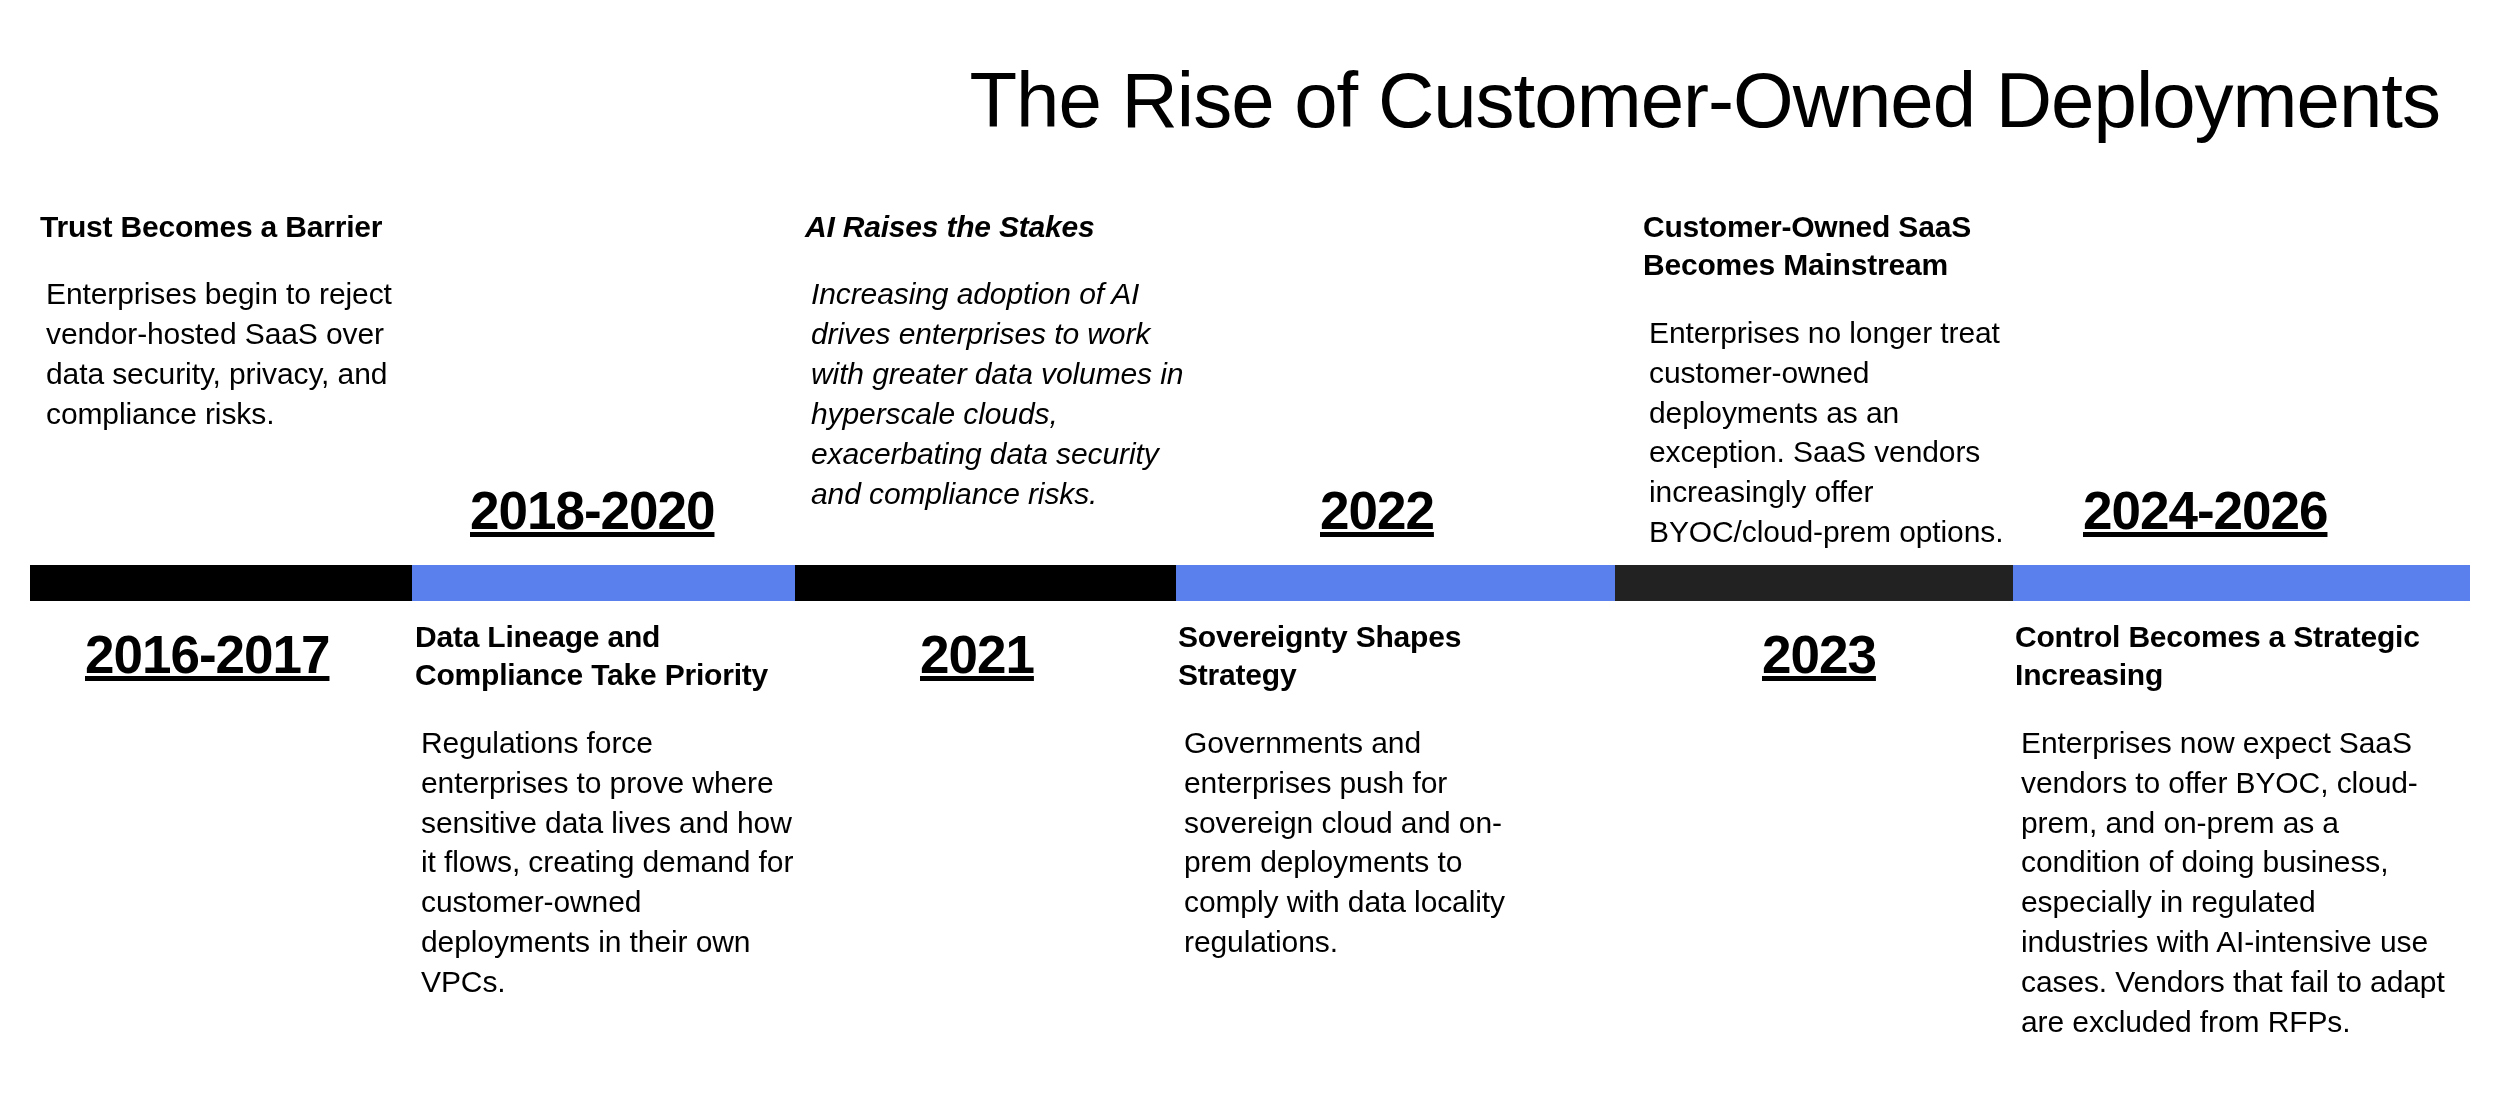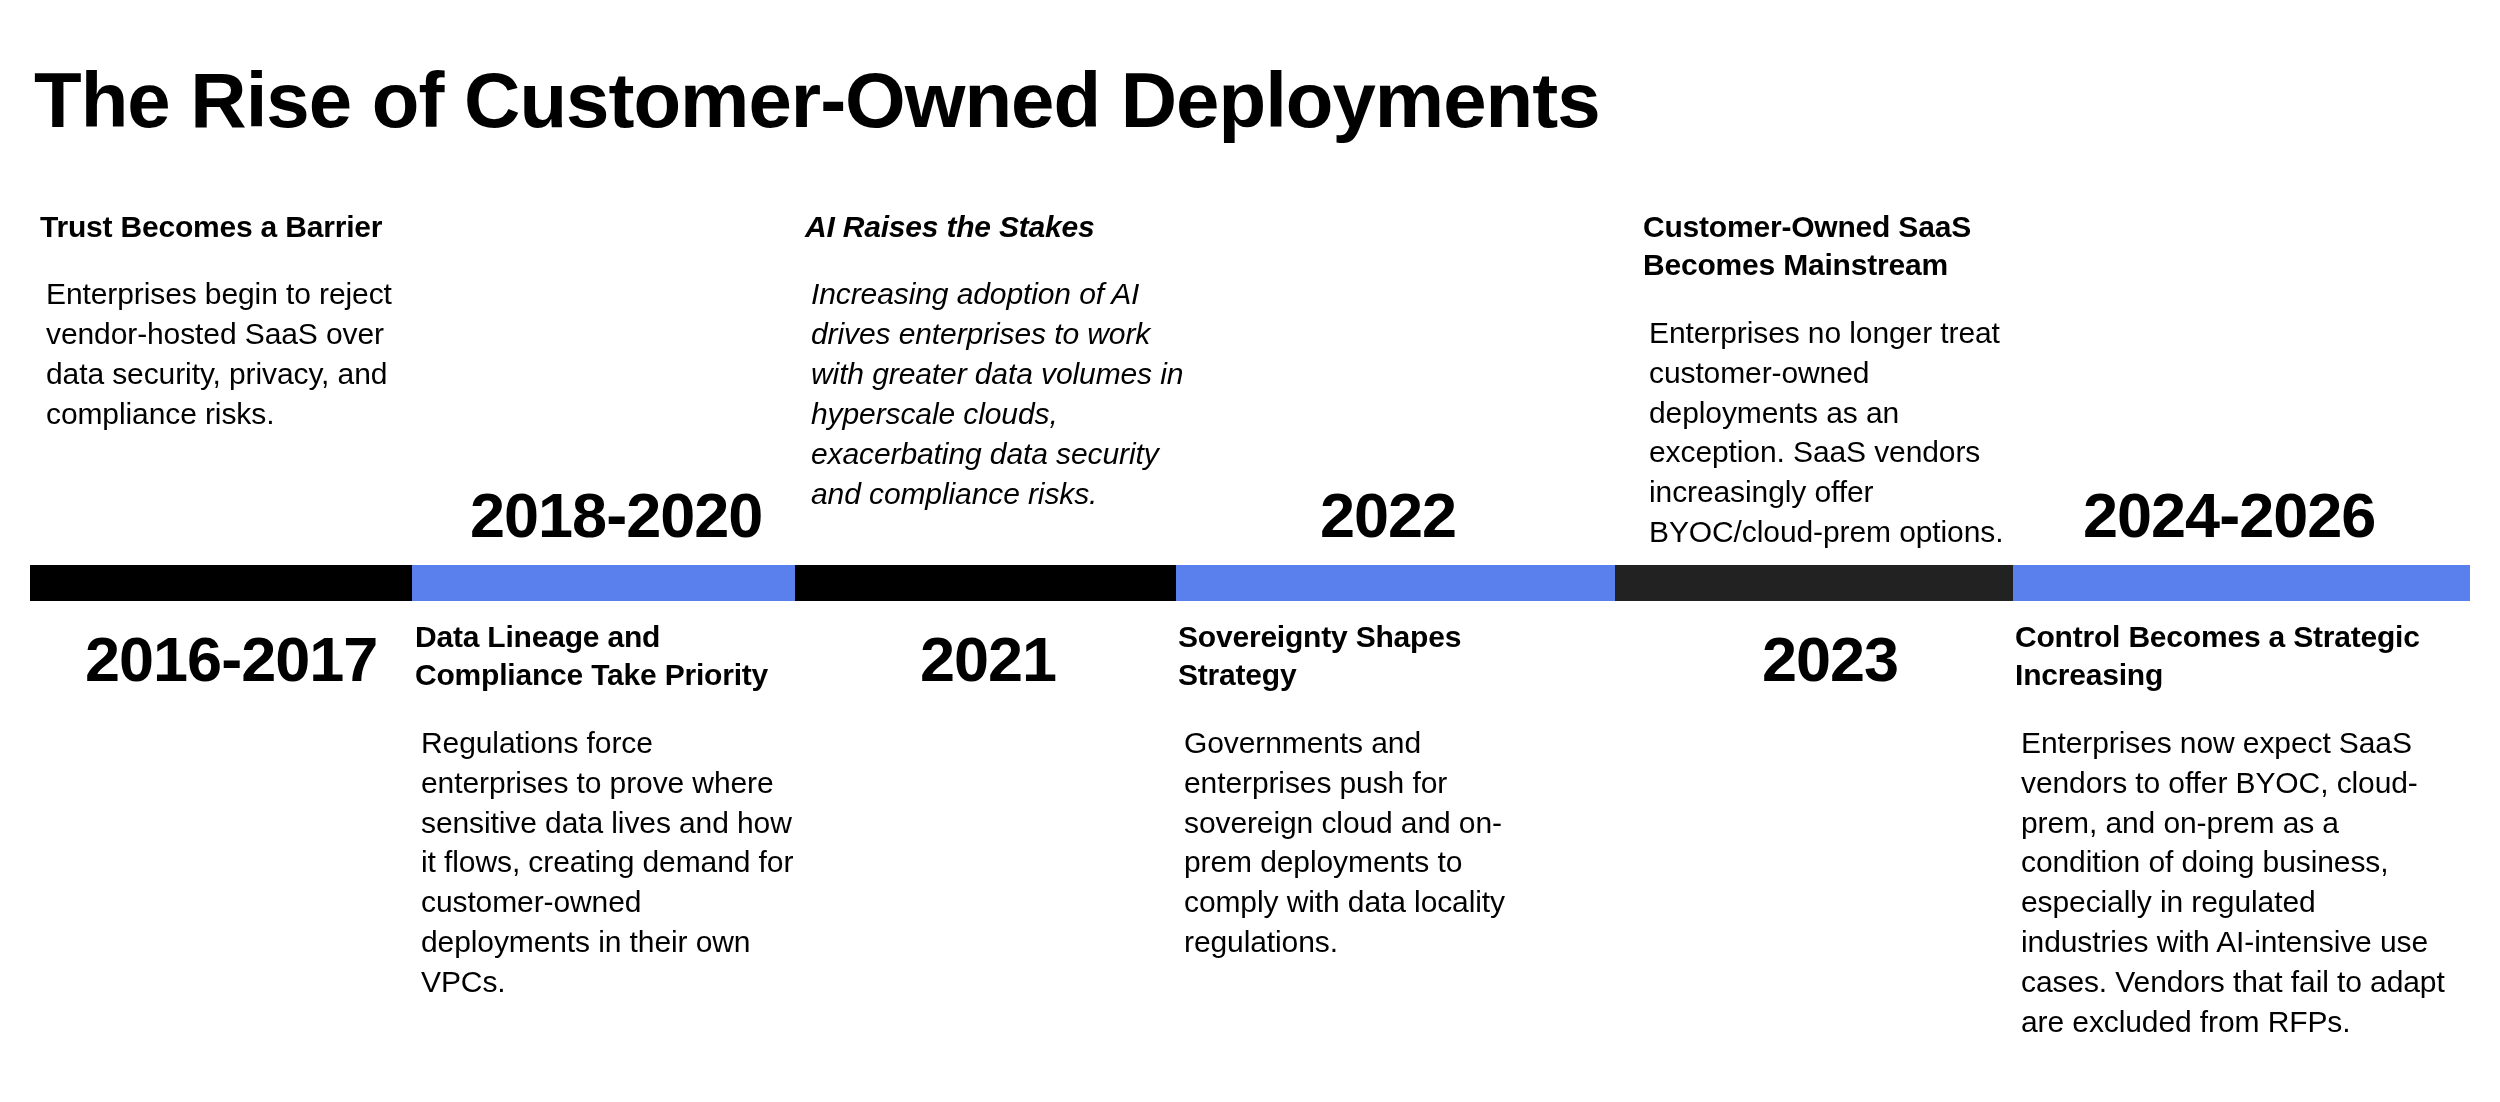--- a/index.html
+++ b/index.html
@@ -15,27 +15,26 @@
     overflow: hidden;
     position: relative;
   }
 
   
   .page-title {
     position: absolute;
     left: 0;
     top: 8px;
     width: 2440px;
-    text-align: left;
+    text-align: right;
     font-size: 78px;
-    font-weight: bold;
+    font-weight: normal;
     letter-spacing: -1px;
     line-height: 1.05;
     white-space: nowrap;
-    margin-left: 34px;
   }
 
   
   .timeline {
     position: absolute;
     left: 0;
     top: 0;
     width: 2500px;
     height: 898px;
   }
@@ -75,26 +74,27 @@
   .cell-body {
     font-size: 30px;
     font-weight: normal;
     line-height: 1.33;
     letter-spacing: -0.1px;
     margin: 6px;
     padding-top: 22px;
   }
 
   .year-label {
-    font-size: 63px;
+    font-size: 53px;
     font-weight: bold;
     letter-spacing: -1px;
     line-height: 1;
     white-space: nowrap;
     margin: 0;
+    text-decoration: underline;
   }
   .year-above {
     position: absolute;
     top: 484px;
   }
   .year-below {
     position: absolute;
     top: 628px;
     text-align: right;
   }

